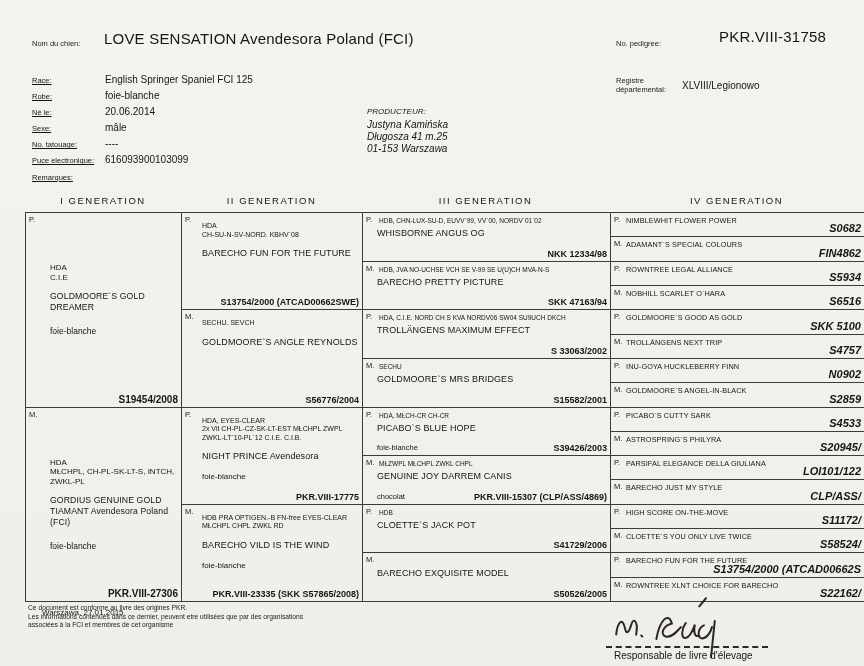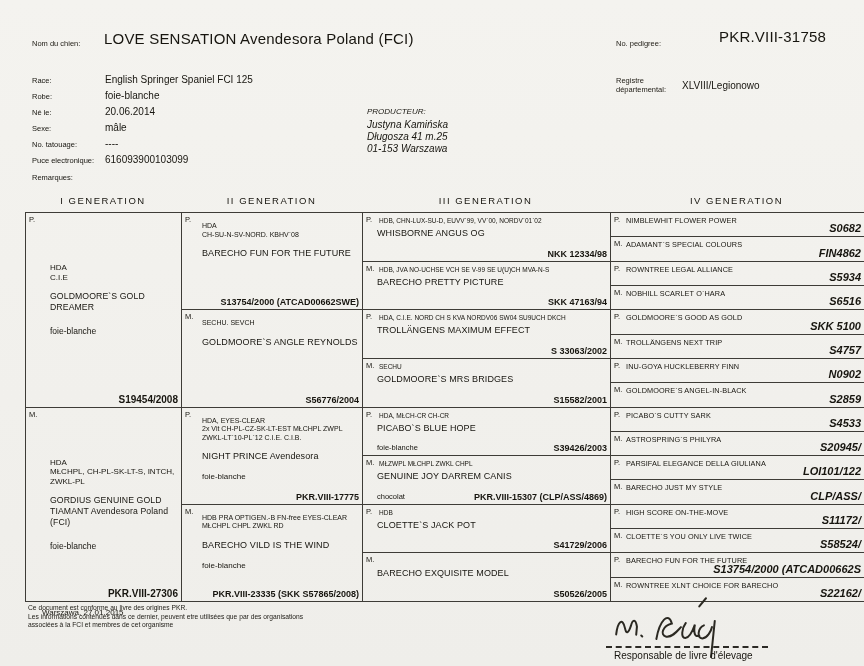--- a/index.html
+++ b/index.html
@@ -9,21 +9,21 @@
     font-family:"Liberation Sans", sans-serif;color:#17150f;
   }
   .abs{position:absolute;}
   .lbl{font-size:7.5px;color:#24211a;}
   .big{font-size:15px;font-weight:normal;letter-spacing:.2px;}
   .val{font-size:10px;}
   .pre{white-space:pre-line;}
   
   .info-block{left:32px;top:74px;width:340px;}
   .info-row{display:flex;height:16.1px;align-items:flex-start;}
-  .info-label{width:73px;font-size:7.5px;padding-top:2px;flex:none;}
+  .info-label{width:73px;font-size:7.5px;padding-top:2px;flex:none;text-decoration:underline;}
   .info-value{font-size:10px;}
   .producer-lines{font-size:10px;line-height:12px;margin-top:3px;}
   
   .table-wrap{left:25px;top:195px;width:839px;}
   .gen-headers{display:flex;height:17px;}
   .gen-headers span{display:block;text-align:center;font-size:9.5px;letter-spacing:1.5px;}
   .gh1{width:156px;} .gh2{width:181px;} .gh3{width:247px;} .gh4{flex:1;}
   .grid{display:flex;height:388px;border:1px solid #3e3c37;border-right:0;background:transparent;}
   .col{display:flex;flex-direction:column;}
   .col + .col{border-left:1px solid #3e3c37;}

